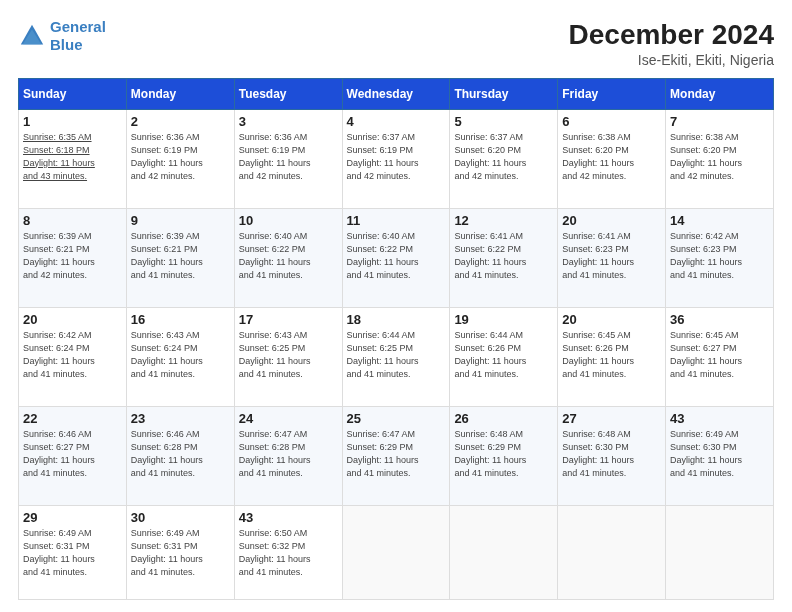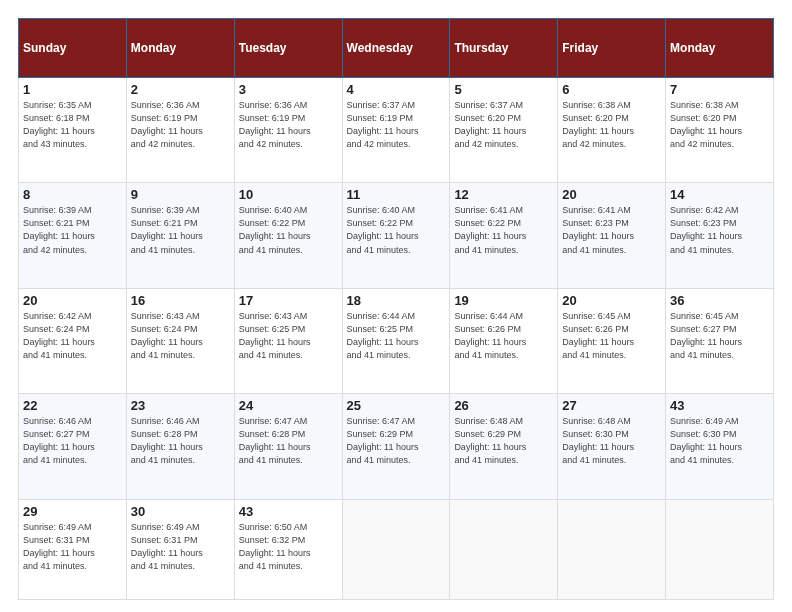--- a/index.html
+++ b/index.html
@@ -56,25 +56,25 @@
       color: #555;
     }
     .calendar {
       flex: 1;
       border: 1px solid #ccc;
       border-collapse: collapse;
       width: 100%;
       table-layout: fixed;
     }
     .calendar th {
-      background: #7f1d1d;
+      background: #1d4ed8;
       color: #fff;
       font-size: 12px;
       font-weight: bold;
-      padding: 22px 4px;
+      padding: 8px 4px;
       text-align: left;
       border: 1px solid #2a6aa0;
     }
     .calendar td {
       vertical-align: top;
       padding: 4px 4px;
       border: 1px solid #ddd;
       font-size: 9.5px;
       color: #333;
       background: #fff;
@@ -100,38 +100,54 @@
     }
     .last-row td {
       height: 70px;
       margin-left: 21px;
     }
   </style>
 </head>
 <body>
 
 <div class="page">
+  <div class="header">
+    <div class="logo">
+      <svg class="logo-icon" viewBox="0 0 30 30">
+        <polygon points="15,3 27,24 3,24" fill="#3a7fc1"></polygon>
+        <polygon points="15,8 25,24 5,24" fill="#5a9fd4" opacity="0.5"></polygon>
+      </svg>
+      <div class="logo-text">
+        <div><span>General</span></div>
+        <div><span>Blue</span></div>
+      </div>
+    </div>
+    <div class="title-block">
+      <h1>December 2024</h1>
+      <h2>Ise-Ekiti, Ekiti, Nigeria</h2>
+    </div>
+  </div>
 
   <table class="calendar">
     <thead>
       <tr>
         <th>Sunday</th>
         <th>Monday</th>
         <th>Tuesday</th>
         <th>Wednesday</th>
         <th>Thursday</th>
         <th>Friday</th>
         <th>Monday</th>
       </tr>
     </thead>
     <tbody id="calendar-body">
     <tr>
           <td>
             <span class="day-num">1</span>
-            <div class="day-info" style="white-space: pre-line;">Sunrise: 6:35 AM
+            <div class="day-info" style="white-space: pre-line; text-decoration: underline;">Sunrise: 6:35 AM
 Sunset: 6:18 PM
 Daylight: 11 hours
 and 43 minutes.</div>
           </td>
           <td>
             <span class="day-num">2</span>
             <div class="day-info" style="white-space: pre-line;">Sunrise: 6:36 AM
 Sunset: 6:19 PM
 Daylight: 11 hours
 and 42 minutes.</div>

